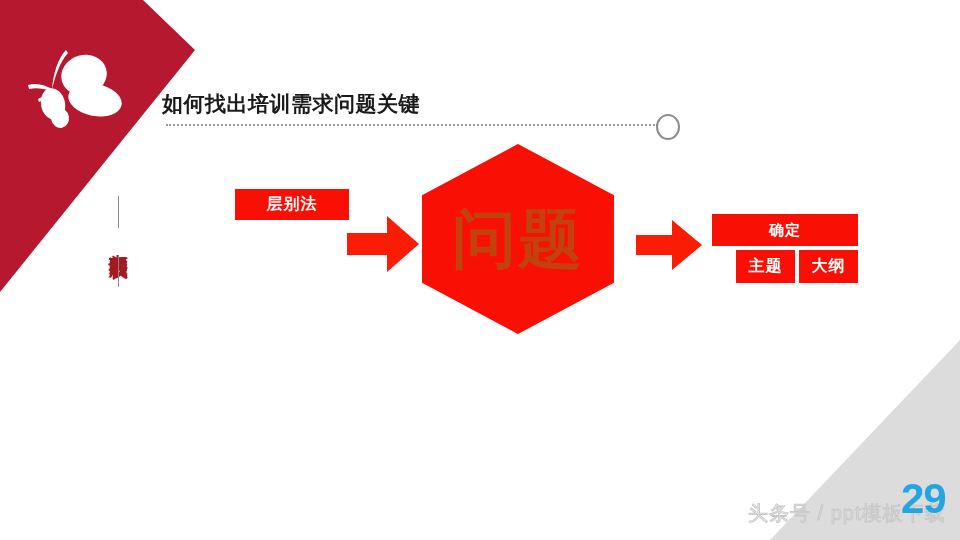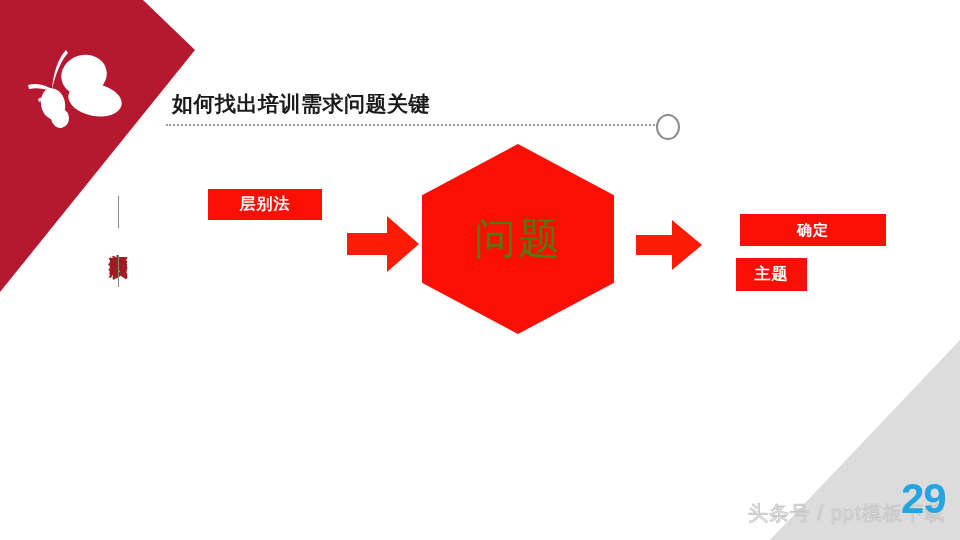--- a/index.html
+++ b/index.html
@@ -41,21 +41,21 @@
     right: 0;
     bottom: 0;
     width: 250px;
     height: 200px;
     pointer-events: none;
   }
 
   
   .title {
     position: absolute;
-    left: 172px;
+    left: 162px;
     top: 90px;
     font-size: 21px;
     font-weight: bold;
     color: #1a1a1a;
     letter-spacing: 0.5px;
     white-space: nowrap;
   }
   .title-rule {
     position: absolute;
     left: 166px;
@@ -98,21 +98,21 @@
     line-height: 1.28;
     color: #a31a23;
     writing-mode: vertical-rl;
     text-orientation: upright;
     letter-spacing: 1px;
   }
 
   
   .method-stack {
     position: absolute;
-    left: 208px;
+    left: 235px;
     top: 189px;
     display: flex;
     flex-direction: column;
     gap: 12px;
   }
   .method-box {
     width: 114px;
     height: 31px;
     background: #fa0f05;
     color: #ffffff;
@@ -144,23 +144,23 @@
     inset: 0;
     background: #fa0f05;
     clip-path: polygon(50% 0%, 100% 27%, 100% 73%, 50% 100%, 0% 73%, 0% 27%);
   }
   .hexagon-label {
     position: absolute;
     inset: 0;
     display: flex;
     align-items: center;
     justify-content: center;
-    color: #4d7c0f;
-    font-size: 42px;
-    font-weight: normal;
+    color: #c2410c;
+    font-size: 64px;
+    font-weight: bold;
     letter-spacing: 2px;
     line-height: 1;
   }
 
   
   .outcome-group {
     position: absolute;
     left: 712px;
     top: 214px;
     width: 146px;
@@ -169,26 +169,25 @@
     width: 146px;
     height: 32px;
     background: #fa0f05;
     color: #ffffff;
     font-size: 15px;
     font-weight: bold;
     display: flex;
     align-items: center;
     justify-content: center;
     letter-spacing: 1px;
-    margin-left: 28px;
   }
   .outcome-row {
     display: flex;
     gap: 4px;
-    margin-top: 12px;
+    margin-top: 4px;
     padding-left: 24px;
   }
   .outcome-cell {
     width: 71px;
     height: 33px;
     background: #fa0f05;
     color: #ffffff;
     font-size: 16px;
     font-weight: bold;
     display: flex;
@@ -264,20 +263,21 @@
   </div>
 
   <svg class="arrow arrow-2" viewBox="0 0 66 50">
     <polygon points="0,15 36,15 36,0 66,25 36,50 36,35 0,35" fill="#fa1c05"></polygon>
   </svg>
 
   <div class="outcome-group">
     <div class="outcome-head">确定</div>
     <div class="outcome-row">
       <div class="outcome-cell">主题</div>
+      <div class="outcome-cell">大纲</div>
     </div>
   </div>
 
   <svg class="corner-wedge" viewBox="0 0 250 200">
     <polygon points="250,0 250,200 60,200" fill="#dcdcdc"></polygon>
   </svg>
 
   <div class="watermark">头条号 / ppt模板下载</div>
   <div class="page-number">29</div>
 

